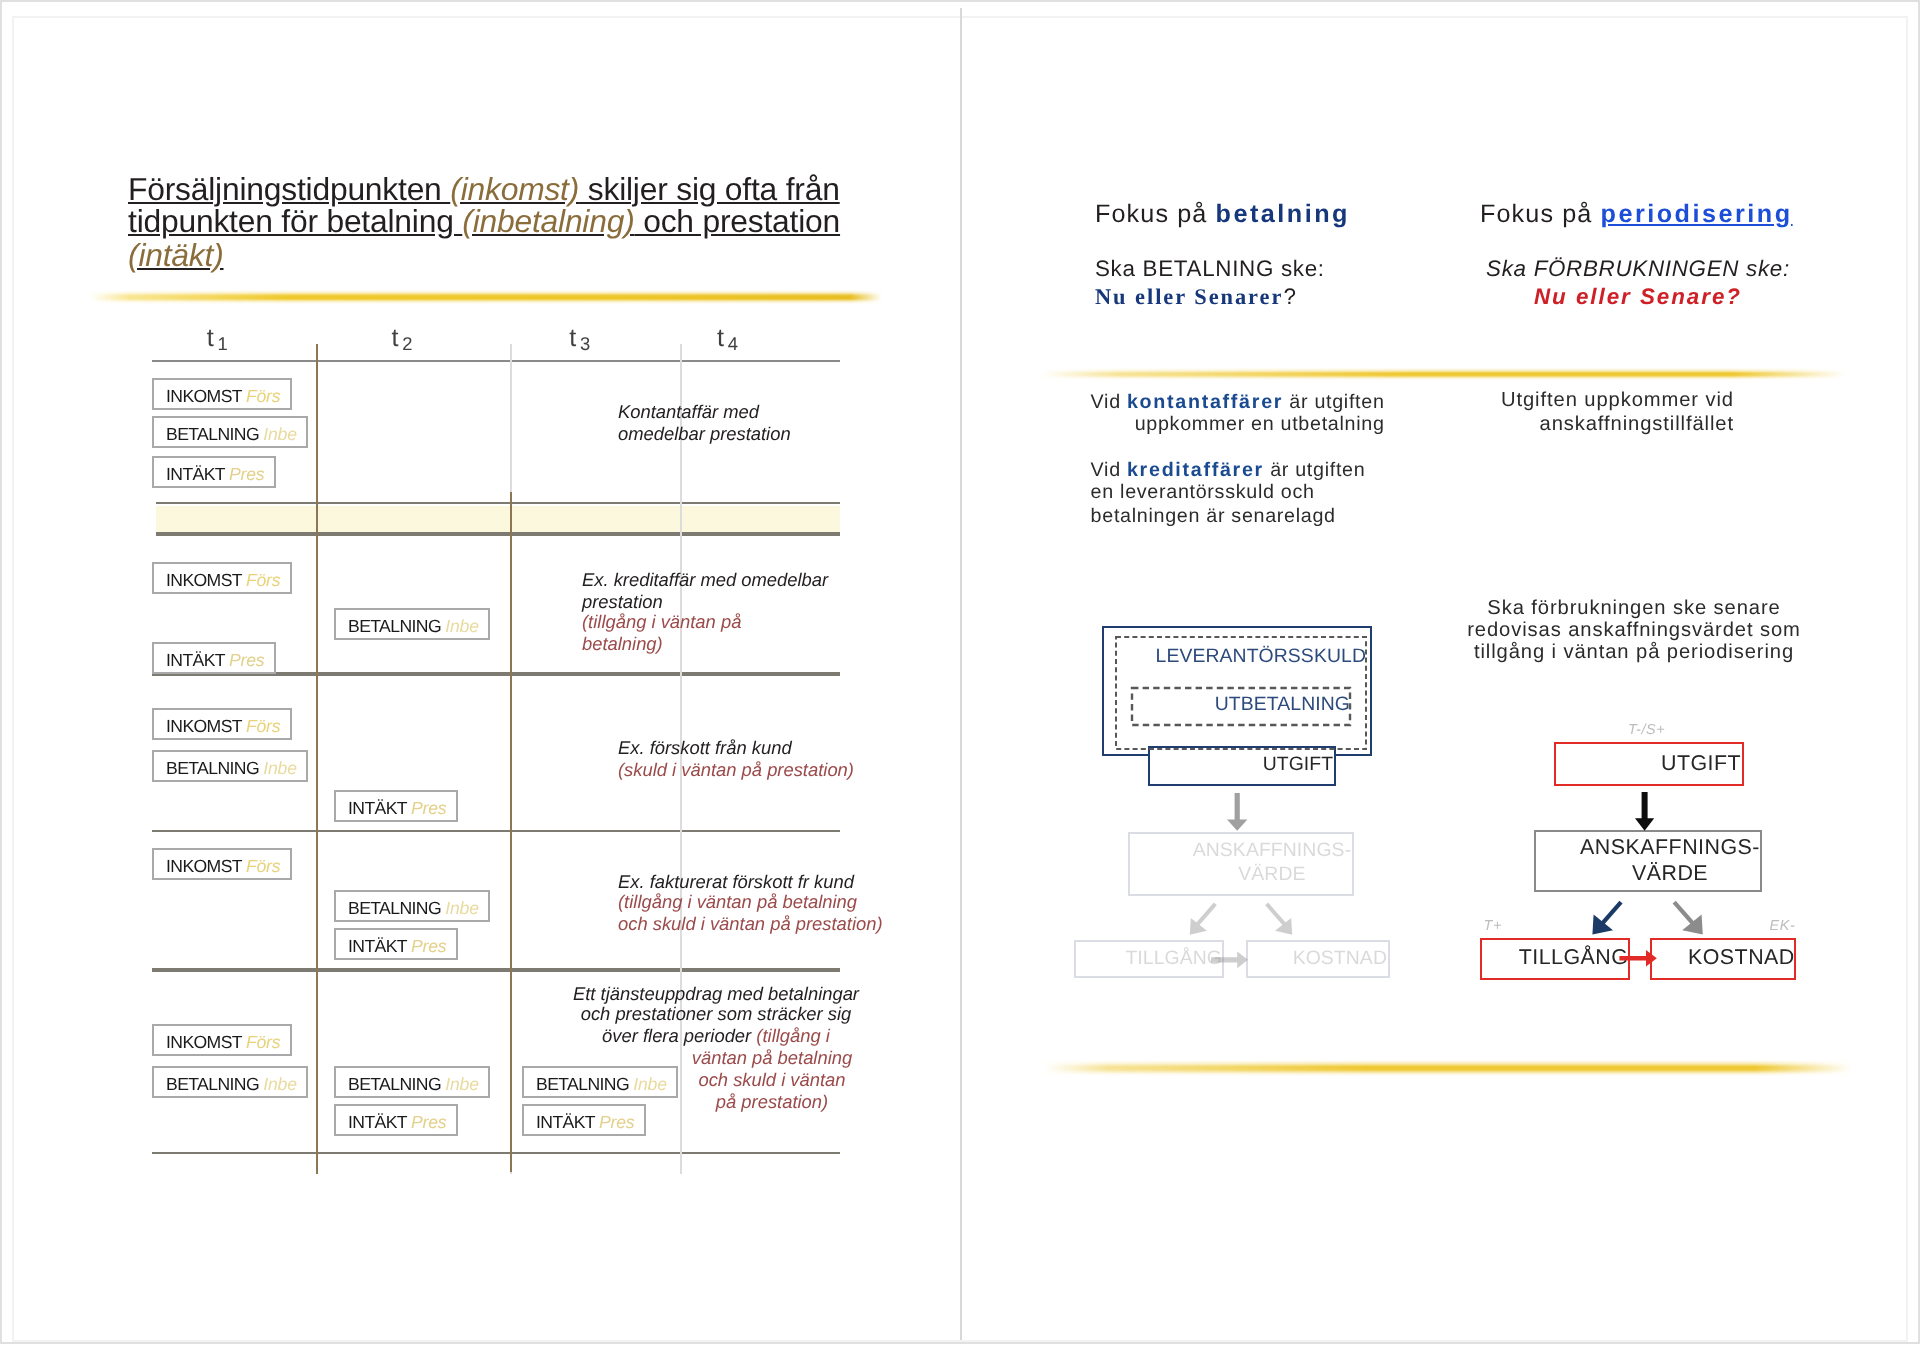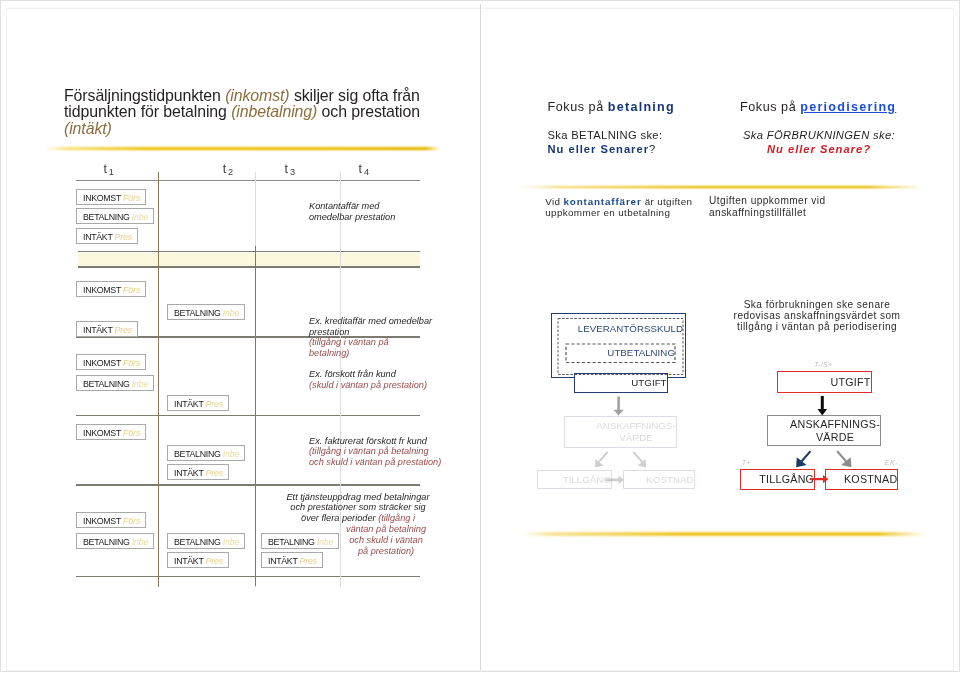--- a/index.html
+++ b/index.html
@@ -3,21 +3,21 @@
 <meta charset="utf-8">
 <style>
   html,body{margin:0;padding:0;}
   body{width:960px;height:674px;background:#ffffff;font-family:"Liberation Sans",sans-serif;overflow:hidden;}
   .page{position:absolute;left:0;top:0;width:960px;height:674px;background:#fff;}
   .frame{position:absolute;left:5.5px;top:7.5px;width:948px;height:663px;border:1px solid #f2f2f2;box-sizing:border-box;}
   .outerframe{position:absolute;left:0;top:0;width:960px;height:672px;border:1.2px solid #e0e0e0;box-sizing:border-box;}
   .vdiv{position:absolute;left:480px;top:4px;width:1px;height:666px;background:#d8d8d8;}
 
   
-  .title{position:absolute;left:64px;top:88px;width:380px;font-size:15.9px;line-height:16.4px;color:#231f20;letter-spacing:-0.1px;}
+  .title{position:absolute;left:64px;top:88px;width:380px;font-size:15.9px;line-height:16.4px;color:#231f20;letter-spacing:-0.1px;text-decoration:underline;}
   .title i{font-style:italic;color:#8a6d3b;}
 
   .ylinel{position:absolute;left:45px;top:145px;width:396px;height:7px;
     background:linear-gradient(to right, rgba(245,214,74,0) 0%, rgba(245,214,74,0.6) 5%, #f0c92c 25%, #eec627 70%, #e8bf22 96%, rgba(232,191,34,0) 100%);
     -webkit-mask-image:linear-gradient(to bottom, rgba(0,0,0,0) 0%, rgba(0,0,0,0.25) 18%, rgba(0,0,0,1) 42%, rgba(0,0,0,1) 62%, rgba(0,0,0,0.22) 84%, rgba(0,0,0,0) 100%);
     mask-image:linear-gradient(to bottom, rgba(0,0,0,0) 0%, rgba(0,0,0,0.25) 18%, rgba(0,0,0,1) 42%, rgba(0,0,0,1) 62%, rgba(0,0,0,0.22) 84%, rgba(0,0,0,0) 100%);}
   .tlabel{position:absolute;font-size:12.6px;color:#404040;letter-spacing:1.4px;}
   .tlabel sub{font-size:9.2px;bottom:-0.22em;position:relative;vertical-align:baseline;padding-left:0.5px;}
 
   .hline{position:absolute;background:#7d7a72;height:1.7px;}
@@ -38,21 +38,21 @@
   .note .red{color:#9c4b4b;}
 
   
   .rhead{position:absolute;font-size:12.6px;color:#231f20;white-space:nowrap;}
   .rhead span{letter-spacing:0.55px;}
   .rhead b{letter-spacing:1.25px;font-weight:bold;}
   .rhead b.blue{color:#17377c;}
   .rhead b.red{color:#1d4ed8;text-decoration:underline;}
   .rsub{position:absolute;font-size:11.2px;color:#231f20;line-height:13.7px;white-space:nowrap;letter-spacing:0.35px;}
   .rsub b{font-weight:bold;letter-spacing:0.98px;}
-  .rsub b.blue{color:#17377c;}
+  .rsub b.blue{color:#17377c;font-family:Liberation Serif, serif;}
   .rsub b.red{color:#cf2027;}
 
   .yliner{position:absolute;top:184px;height:6px;
     background:linear-gradient(to right, rgba(238,198,42,0) 0%, rgba(238,198,42,0.5) 10%, #eec62a 45%, #eec62a 86%, rgba(238,198,42,0) 100%);
     -webkit-mask-image:linear-gradient(to bottom, rgba(0,0,0,0) 0%, rgba(0,0,0,0.3) 22%, rgba(0,0,0,1) 45%, rgba(0,0,0,0.9) 62%, rgba(0,0,0,0.2) 85%, rgba(0,0,0,0) 100%);
     mask-image:linear-gradient(to bottom, rgba(0,0,0,0) 0%, rgba(0,0,0,0.3) 22%, rgba(0,0,0,1) 45%, rgba(0,0,0,0.9) 62%, rgba(0,0,0,0.2) 85%, rgba(0,0,0,0) 100%);}
   .yliner2{position:absolute;top:529.5px;height:8px;
     background:linear-gradient(to right, rgba(238,198,42,0) 0%, rgba(238,198,42,0.5) 8%, #eec62a 40%, #eec62a 88%, rgba(238,198,42,0) 100%);
     -webkit-mask-image:linear-gradient(to bottom, rgba(0,0,0,0) 0%, rgba(0,0,0,0.3) 20%, rgba(0,0,0,1) 44%, rgba(0,0,0,0.9) 62%, rgba(0,0,0,0.2) 85%, rgba(0,0,0,0) 100%);
     mask-image:linear-gradient(to bottom, rgba(0,0,0,0) 0%, rgba(0,0,0,0.3) 20%, rgba(0,0,0,1) 44%, rgba(0,0,0,0.9) 62%, rgba(0,0,0,0.2) 85%, rgba(0,0,0,0) 100%);}
@@ -77,21 +77,21 @@
   <div class="outerframe"></div>
   <div class="frame"></div>
   <div class="vdiv"></div>
 
   <div class="title">
     <span>Försäljningstidpunkten </span><i>(inkomst)</i><span> skiljer sig ofta från tidpunkten för betalning </span><i>(inbetalning)</i><span> och prestation </span><i>(intäkt)</i>
   </div>
   <div class="ylinel"></div>
 
   <div class="tlabel" style="left:103.4px;top:161.5px;">t<sub>1</sub></div>
-  <div class="tlabel" style="left:195.7px;top:161.5px;margin-left:27px;">t<sub>2</sub></div>
+  <div class="tlabel" style="left:195.7px;top:161.5px;">t<sub>2</sub></div>
   <div class="tlabel" style="left:284.6px;top:161.5px;">t<sub>3</sub></div>
   <div class="tlabel" style="left:358.5px;top:161.5px;">t<sub>4</sub></div>
 
   <div class="hline" style="left:76px;top:179.8px;width:344px;background:#8a8a8a;"></div>
   <div class="yband" style="left:78px;top:252.5px;width:342px;height:13.5px;"></div>
   <div class="hline" style="left:78px;top:250.6px;width:342px;"></div>
   <div class="hline" style="left:78px;top:266.2px;width:342px;"></div>
   <div class="hline" style="left:76px;top:336.2px;width:344px;"></div>
   <div class="hline" style="left:76px;top:414.8px;width:344px;"></div>
   <div class="hline" style="left:76px;top:484.2px;width:344px;"></div>
@@ -102,21 +102,21 @@
   <div class="vline vgray" style="left:340px;top:171.5px;height:415px;"></div>
 
   <div class="bx" style="left:76px;top:189px;"><span>INKOMST</span> <i class="sfors">Förs</i></div>
   <div class="bx" style="left:76px;top:208px;"><span>BETALNING</span> <i class="sinbe">Inbe</i></div>
   <div class="bx" style="left:76px;top:228px;"><span>INTÄKT</span> <i class="spres">Pres</i></div>
   <div class="note" style="left:309px;top:201px;width:95px;"><span>Kontantaffär med omedelbar prestation</span></div>
 
   <div class="bx" style="left:76px;top:281px;"><span>INKOMST</span> <i class="sfors">Förs</i></div>
   <div class="bx" style="left:167px;top:304px;"><span>BETALNING</span> <i class="sinbe">Inbe</i></div>
   <div class="bx" style="left:76px;top:321px;"><span>INTÄKT</span> <i class="spres">Pres</i></div>
-  <div class="note" style="left:309px;top:285px;width:124px;margin-top:31px;"><span>Ex. kreditaffär med omedelbar prestation</span><br><span class="red" style="display:inline-block;width:84px;">(tillgång i väntan på betalning)</span></div>
+  <div class="note" style="left:291px;top:285px;width:124px;"><span>Ex. kreditaffär med omedelbar prestation</span><br><span class="red" style="display:inline-block;width:84px;">(tillgång i väntan på betalning)</span></div>
 
   <div class="bx" style="left:76px;top:354px;"><span>INKOMST</span> <i class="sfors">Förs</i></div>
   <div class="bx" style="left:76px;top:375px;"><span>BETALNING</span> <i class="sinbe">Inbe</i></div>
   <div class="bx" style="left:167px;top:395px;"><span>INTÄKT</span> <i class="spres">Pres</i></div>
   <div class="note" style="left:309px;top:369px;width:135px;"><span>Ex. förskott från kund</span><br><span class="red">(skuld i väntan på prestation)</span></div>
 
   <div class="bx" style="left:76px;top:424px;"><span>INKOMST</span> <i class="sfors">Förs</i></div>
   <div class="bx" style="left:167px;top:445px;"><span>BETALNING</span> <i class="sinbe">Inbe</i></div>
   <div class="bx" style="left:167px;top:464px;"><span>INTÄKT</span> <i class="spres">Pres</i></div>
   <div class="note" style="left:309px;top:435.5px;width:142px;"><span>Ex. fakturerat förskott fr kund</span><br><span class="red" style="display:inline-block;width:135px;">(tillgång i väntan på betalning och skuld i väntan på prestation)</span></div>
@@ -132,23 +132,24 @@
 
   <div class="rhead" style="left:547.5px;top:99.5px;"><span>Fokus på </span><b class="blue">betalning</b></div>
   <div class="rsub" style="left:547.5px;top:128.8px;"><span>Ska BETALNING ske:</span><br><b class="blue">Nu eller Senarer</b><span>?</span></div>
 
   <div class="rhead" style="left:740px;top:99.5px;"><span>Fokus på </span><b class="red">periodisering</b></div>
   <div class="rsub" style="left:743px;top:128.8px;width:152px;text-align:center;font-style:italic;"><span>Ska FÖRBRUKNINGEN ske:</span><br><b class="red">Nu eller Senare?</b></div>
 
   <div class="yliner" style="left:520px;width:403px;"></div>
   <div class="yliner2" style="left:522px;width:404px;"></div>
 
-  <div class="rtxt" style="left:545.3px;top:195.5px;"><span>Vid </span><b class="blue">kontantaffärer</b><span> är utgiften</span><br><span>uppkommer en utbetalning</span></div>
-
-  <div class="rtxt rcol2" style="left:709px;top:195.2px;width:200px;text-align:left;"><span>Utgiften uppkommer vid</span><br><span>anskaffningstillfället</span></div>
+  <div class="rtxt" style="left:545.3px;top:195.5px;text-align:right;"><span>Vid </span><b class="blue">kontantaffärer</b><span> är utgiften</span><br><span>uppkommer en utbetalning</span></div>
+  <div class="rtxt" style="left:545.3px;top:229.5px;"><span>Vid </span><b class="blue">kreditaffärer</b><span> är utgiften</span><br><span>en leverantörsskuld och</span><br><span>betalningen är senarelagd</span></div>
+
+  <div class="rtxt rcol2" style="left:667px;top:195.2px;width:200px;text-align:right;"><span>Utgiften uppkommer vid</span><br><span>anskaffningstillfället</span></div>
 
   <div class="rtxt rcol2" style="left:717px;top:298.5px;width:200px;text-align:center;line-height:11px;"><span>Ska förbrukningen ske senare</span><br><span>redovisas anskaffningsvärdet som</span><br><span>tillgång i väntan på periodisering</span></div>
 
   <div class="dbox" style="left:551px;top:313px;width:135px;height:65px;border:1.6px solid #1f3d6e;"></div>
   <div class="dbox sm" style="left:558px;top:318.5px;width:125px;height:56px;background:transparent;color:#2c4a7c;align-items:flex-start;padding-top:4.5px;">
       <span>LEVERANTÖRSSKULD</span>
     </div>
   <div class="dbox sm" style="left:566px;top:344px;width:109px;height:18.5px;background:transparent;color:#2c4a7c;">
       <span>UTBETALNING</span>
     </div>

